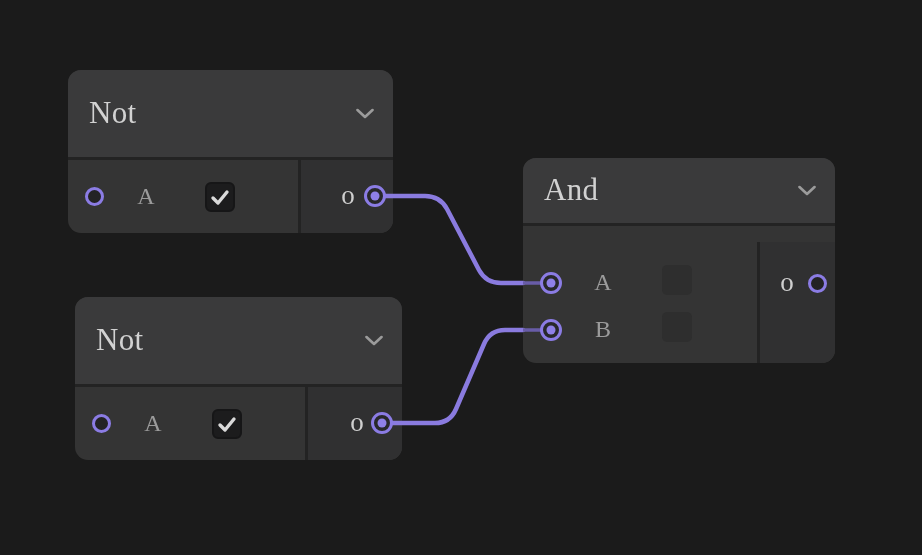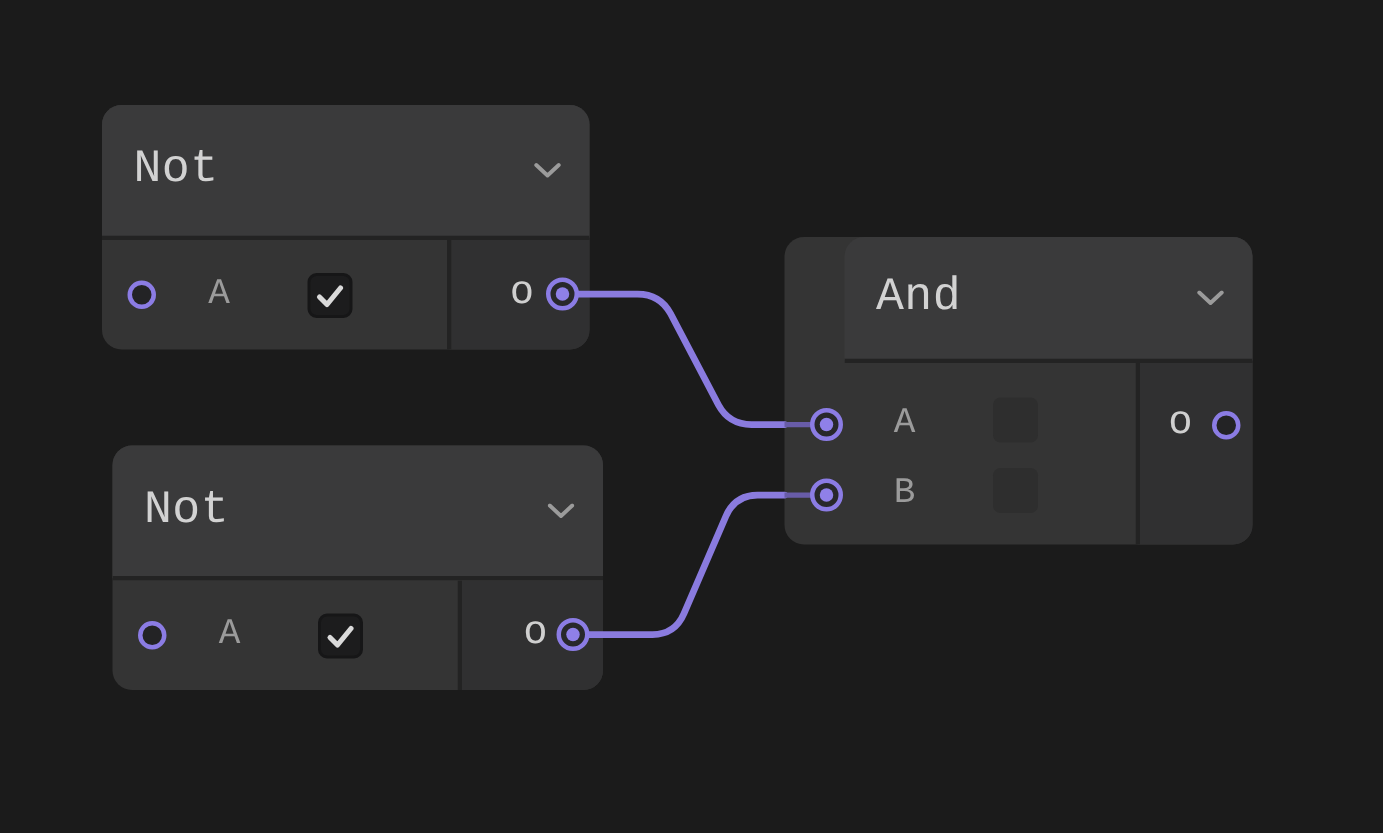--- a/index.html
+++ b/index.html
@@ -1,19 +1,19 @@
 <!DOCTYPE html>
 <html><head>
 <meta charset="utf-8">
 <style>
   html,body{margin:0;padding:0;background:#101010;}
   .canvas{
     position:relative;width:922px;height:555px;overflow:hidden;
     background:#1b1b1b;
-    font-family:Liberation Mono, monospace;
+    font-family:Liberation Serif, serif;
     -webkit-font-smoothing:antialiased;
   }
   .node{
     position:absolute;border-radius:13px;background:#343434;
   }
   .node-header{
     position:absolute;left:0;top:0;right:0;
     background:#3a3a3b;border-radius:13px 13px 0 0;
     border-bottom:3px solid #232323;box-sizing:border-box;
   }
@@ -107,21 +107,21 @@
         <svg class="check-icon" viewBox="0 0 20 17">
           <polyline points="3,9 8,14 17,3" fill="none" stroke="#dadada" stroke-width="3.4" stroke-linecap="round" stroke-linejoin="round"></polyline>
         </svg>
       </span>
       <span class="out-label" style="left:282px;top:37px;">o</span>
       <span class="port connected" style="left:296px;top:25px;"></span>
     </div>
   </div>
 
   <div class="node" style="left:523px;top:158px;width:312px;height:205px;">
-    <div class="node-header" style="height:84px;margin-left:40px;">
+    <div class="node-header" style="height:68px;">
       <span class="node-title">And</span>
       <svg class="chevron" viewBox="0 0 18 11">
         <polyline points="1.5,1.5 9,8.5 16.5,1.5" fill="none" stroke="#9b9b9b" stroke-width="2.6" stroke-linecap="round" stroke-linejoin="round"></polyline>
       </svg>
     </div>
     <div class="node-body" style="top:84px;">
       <div class="out-col" style="left:234px;"></div>
 
       <span class="port connected" style="left:17px;top:30px;"></span>
       <span class="port-label" style="left:80px;top:41px;">A</span>

